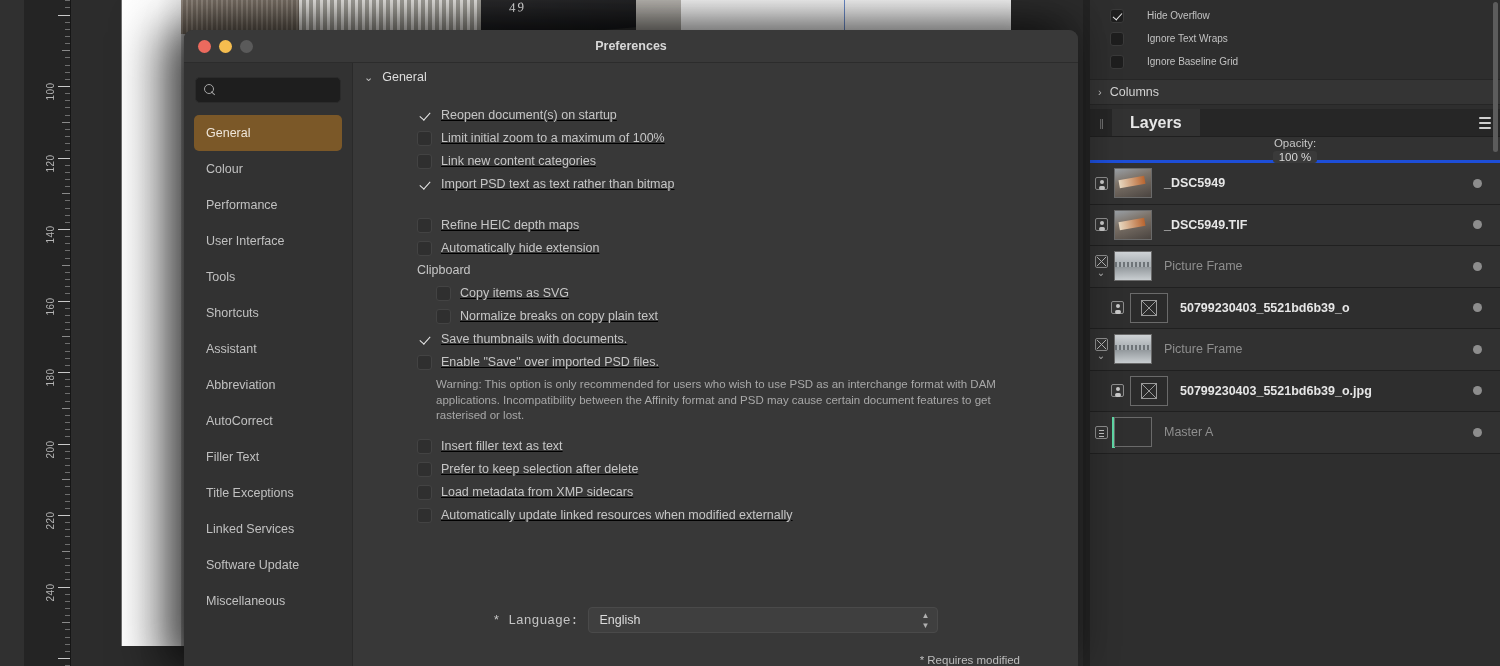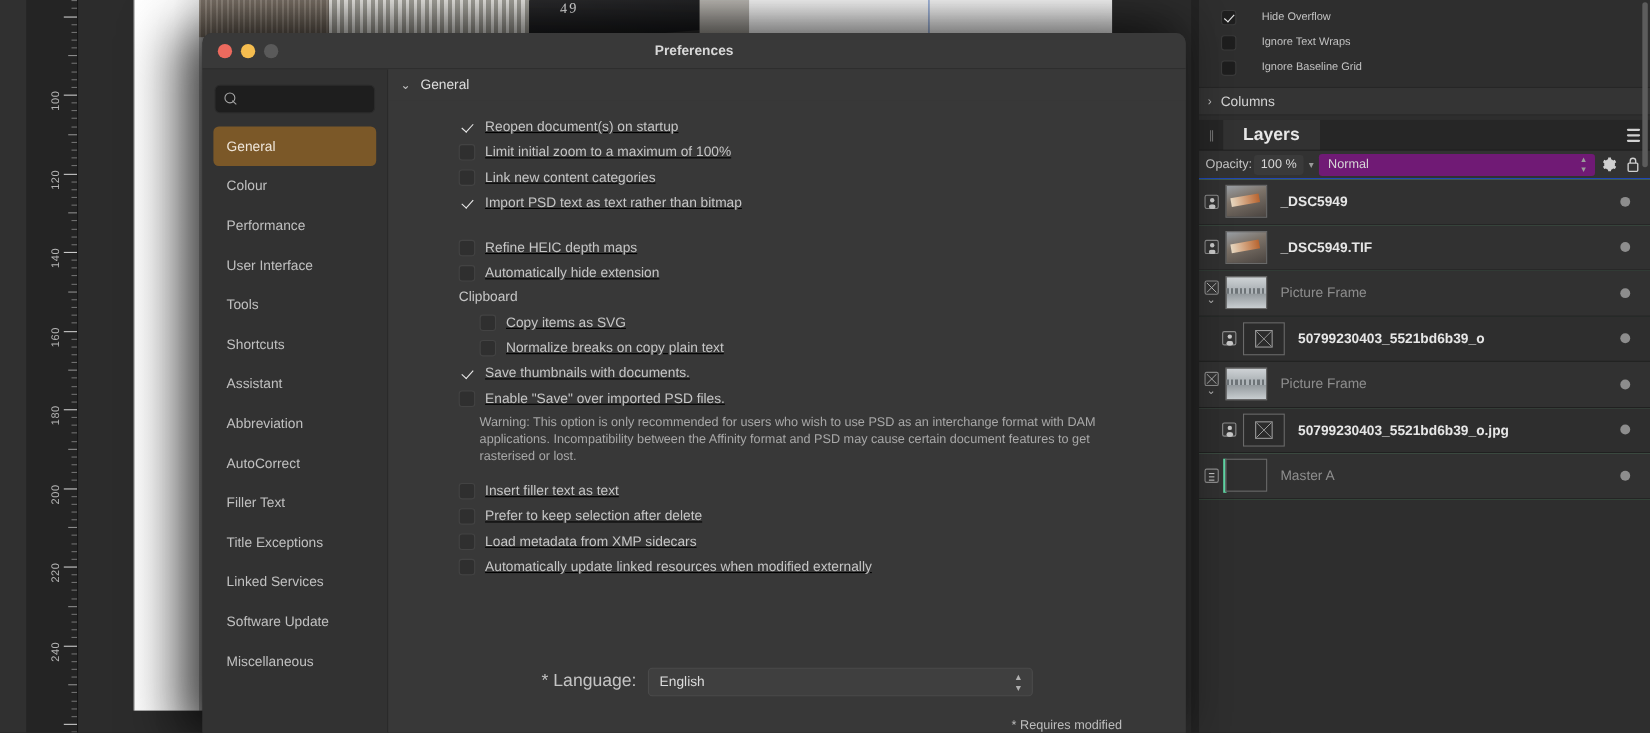--- a/index.html
+++ b/index.html
@@ -127,37 +127,37 @@
   .tab-active {
     padding: 0 18px; display:flex; align-items:center; background:#323232;
     font-size: 16px; color: #e7e7e7; font-weight: bold;
   }
   .tabbar-spacer { flex: 1; }
   .hamburger { width: 30px; display:flex; flex-direction:column; justify-content:center; gap:3px; padding:0 9px; }
   .hamburger i { display:block; height:2px; background:#d0d0d0; border-radius:1px; }
 
   .opacity-bar {
     height: 26px; background: #323232; display: flex; align-items: center;
-    padding: 0 6px; gap: 2px; border-bottom: 1px solid #1d4ed8;
+    padding: 0 6px; gap: 2px; border-bottom: 3px solid #1d4ed8; flex-direction: column;
   }
   .opacity-bar .olbl { font-size: 11.5px; color: #c6c6c6; }
   .op-field {
     background: #3a3a3a; border-radius: 3px; height: 18px; display:flex;
     align-items:center; padding: 0 6px; font-size: 11.5px; color: #d7d7d7;
   }
   .op-chev { color:#9a9a9a; font-size: 9px; padding: 0 3px; }
   .blend-field {
     flex: 1; background: #701a75; border-radius: 3px; height: 20px;
     display:flex; align-items:center; padding: 0 8px;
     font-size: 11.5px; color: #d7d7d7; position: relative;
   }
   .stepper { position:absolute; right: 7px; top: 2px; display:flex; flex-direction:column; gap:2px; color:#9b9b9b; font-size:7px; line-height:7px;}
   .icon-btn { width: 20px; display:flex; align-items:center; justify-content:center; }
 
-  .layer-list { background: #86efac; }
+  .layer-list { background: #1d4ed8; }
   .layer-row {
     display: flex; align-items: center; height: 41.5px;
     border-bottom: 1px solid #202020; background: #313131; position: relative;
   }
   .layer-row.nested { padding-left: 16px; background: #2e2e2e; }
   .lr-icon {
     width: 22px; flex: 0 0 22px; display: flex; flex-direction: column;
     align-items: center; justify-content: center; gap: 1px;
   }
   .mini-ic {
@@ -291,21 +291,21 @@
   .gap-sm { height: 18px; }
   .warning {
     margin: 5px 0 14px 83px; width: 560px;
     font-size: 11.5px; color: #a8a8a8; line-height: 15.5px;
   }
 
   .lang-row {
     position: absolute; left: 0; right: 0; bottom: 37px;
     display: flex; align-items: center; justify-content: center;
   }
-  .lang-label { font-size: 16px; color: #c4c4c4; margin-right: 10px; }
+  .lang-label { font-size: 13px; color: #c4c4c4; margin-right: 10px; font-family: Liberation Mono, monospace; }
   .lang-select {
     width: 350px; height: 26px; background: #3f3f3f; border: 1px solid #4a4a4a;
     border-radius: 4px; display: flex; align-items: center; padding: 0 10px;
     font-size: 12.5px; color: #dcdcdc; position: relative;
   }
   .lang-stepper {
     position: absolute; right: 8px; top: 4px; display: flex;
     flex-direction: column; gap: 3px; color: #b0b0b0; font-size: 8px; line-height: 7px;
   }
   .requires {

